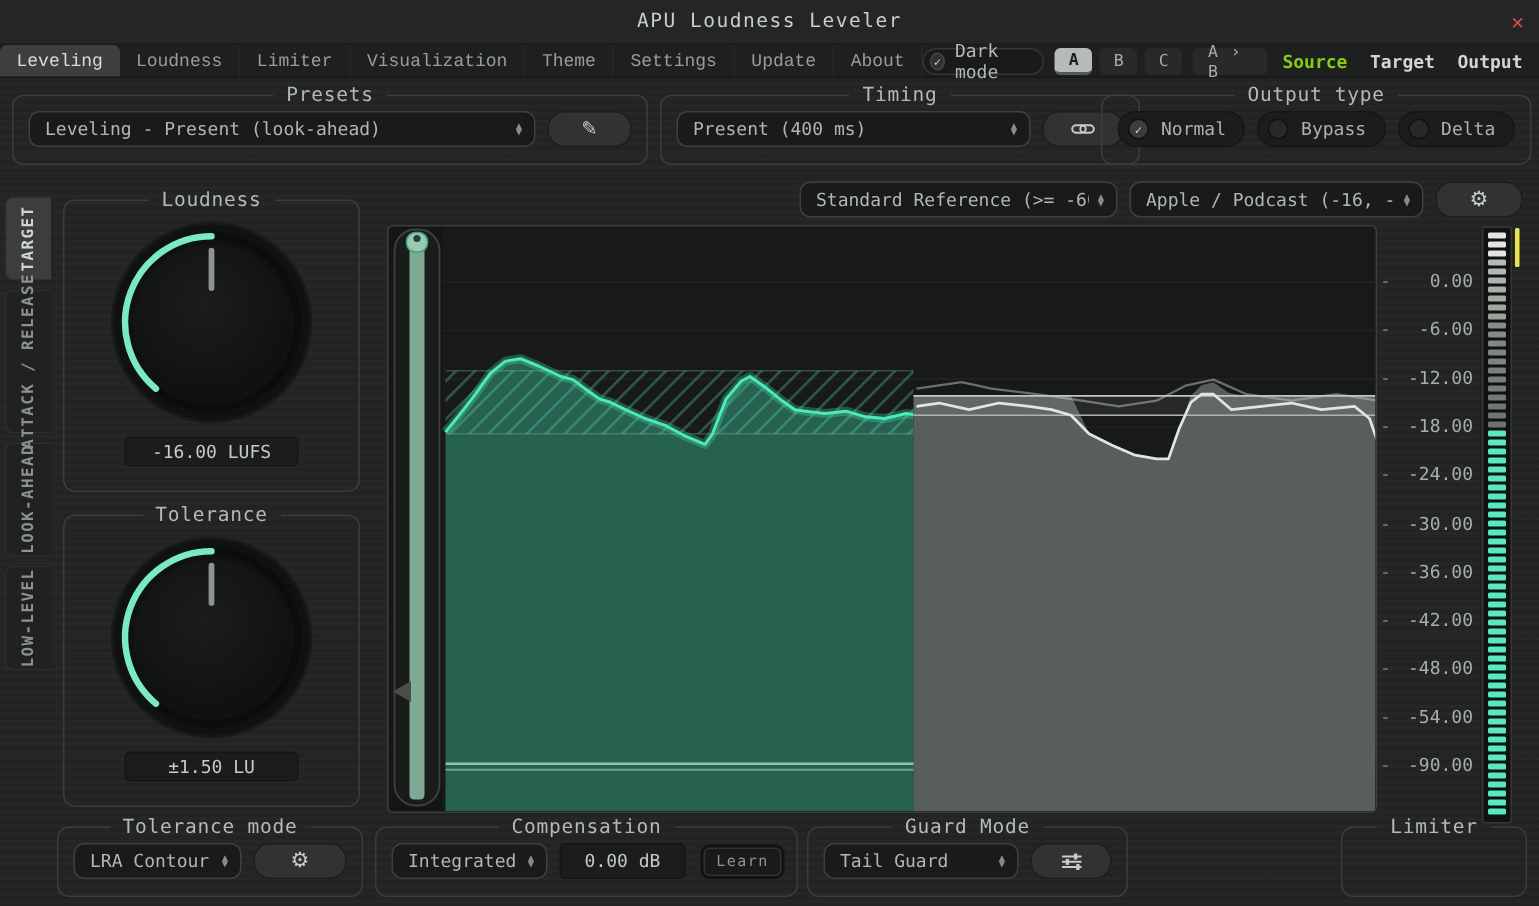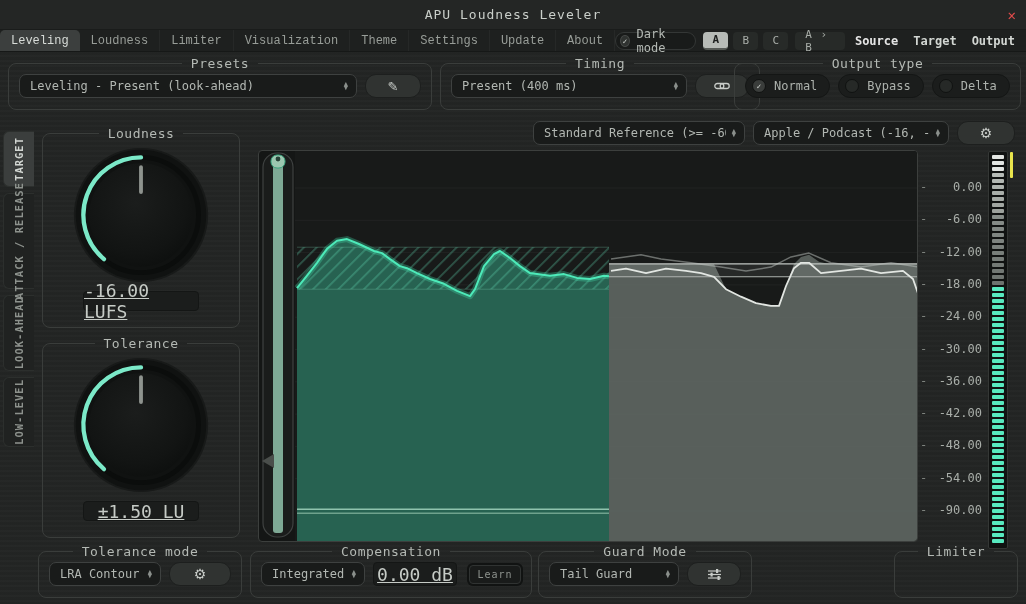--- a/index.html
+++ b/index.html
@@ -36,21 +36,21 @@
     display:flex; align-items:center; gap:7px; padding:0 10px 0 4px; color:#b4b9b4; }
   .toggle-circle { width:12px; height:12px; border-radius:50%; background:#2f3230;
     border:1px solid #454846; color:#d3d7d3; font-size:8px; line-height:11px; text-align:center; }
   .snap-btn { height:18px; min-width:25px; padding:0 7px; border-radius:4px; background:#272a28;
     color:#a8ada8; font-size:11px; display:flex; align-items:center; justify-content:center; }
   .snap-btn.active { background:#b7bbb7; color:#1d1f1e; font-weight:bold;
     border-bottom:2px solid #565a56; }
   .ab-copy { height:18px; padding:0 10px; border-radius:4px; background:#272a28;
     color:#a8ada8; font-size:11px; display:flex; align-items:center; letter-spacing:1px; }
   .monitor { font-size:12px; font-weight:bold; color:#d2d6d2; padding:0 3px; }
-  .monitor.active { color:#e5e5e5; }
+  .monitor.active { color:#84cc16; }
 
   
   fieldset.group { position:absolute; border:1px solid #3a3d3b; border-radius:8px;
     background:transparent; }
   fieldset.group legend { margin:0 auto; padding:0 9px; font-size:13px; color:#b4b9b4;
     letter-spacing:0.5px; }
   .group-row { display:flex; align-items:center; gap:8px; padding:3px 10px 0 10px; }
 
   
   .dropdown { height:24px; background:#191b1a; border:1px solid #3e4140; border-radius:7px;
@@ -59,21 +59,21 @@
   .stepper { display:flex; flex-direction:column; align-items:center; line-height:4.5px;
     font-size:7px; color:#8a8f8b; margin-left:6px; }
   .icon-btn { height:24px; background:#303331; border:1px solid #1d1f1e; border-radius:11px;
     display:flex; align-items:center; justify-content:center; color:#c8ccc8; }
   .radio-pill { height:24px; border-radius:12px; background:#1b1d1c; border:1px solid #141615;
     display:flex; align-items:center; gap:8px; padding:0 12px 0 6px; color:#adb2ad; font-size:12px; }
   .radio-circle { width:14px; height:14px; border-radius:50%; background:#262927;
     border:1px solid #101211; font-size:8px; line-height:13px; text-align:center; color:#262927; }
   .radio-pill.selected .radio-circle { background:#3a3d3b; color:#d8dcd8; }
   .value-box { background:#1b1d1c; border:1px solid #141615; border-radius:4px;
-    color:#c6cbc6; font-size:18px; display:flex; align-items:center; justify-content:center;text-decoration:underline; }
+    color:#c6cbc6; font-size:12px; display:flex; align-items:center; justify-content:center; }
   .mini-btn { background:#191b1a; border:1px solid #303332; border-radius:4px;
     box-shadow:0 0 0 2px #111312; color:#8e938e; font-size:10px; letter-spacing:1px;
     display:flex; align-items:center; justify-content:center; }
   .teal-btn-outer { background:#0f1110; border-radius:8px; padding:3px; }
   .teal-btn { border:1px solid #33906f; border-radius:6px; background:#15362b; color:#41e3b1;
     font-weight:bold; font-size:11px; letter-spacing:1.5px; display:flex; align-items:center;
     justify-content:center; height:17px; }
 
   
   #side-tabs { position:absolute; left:3px; top:131px; width:31px; display:flex;

